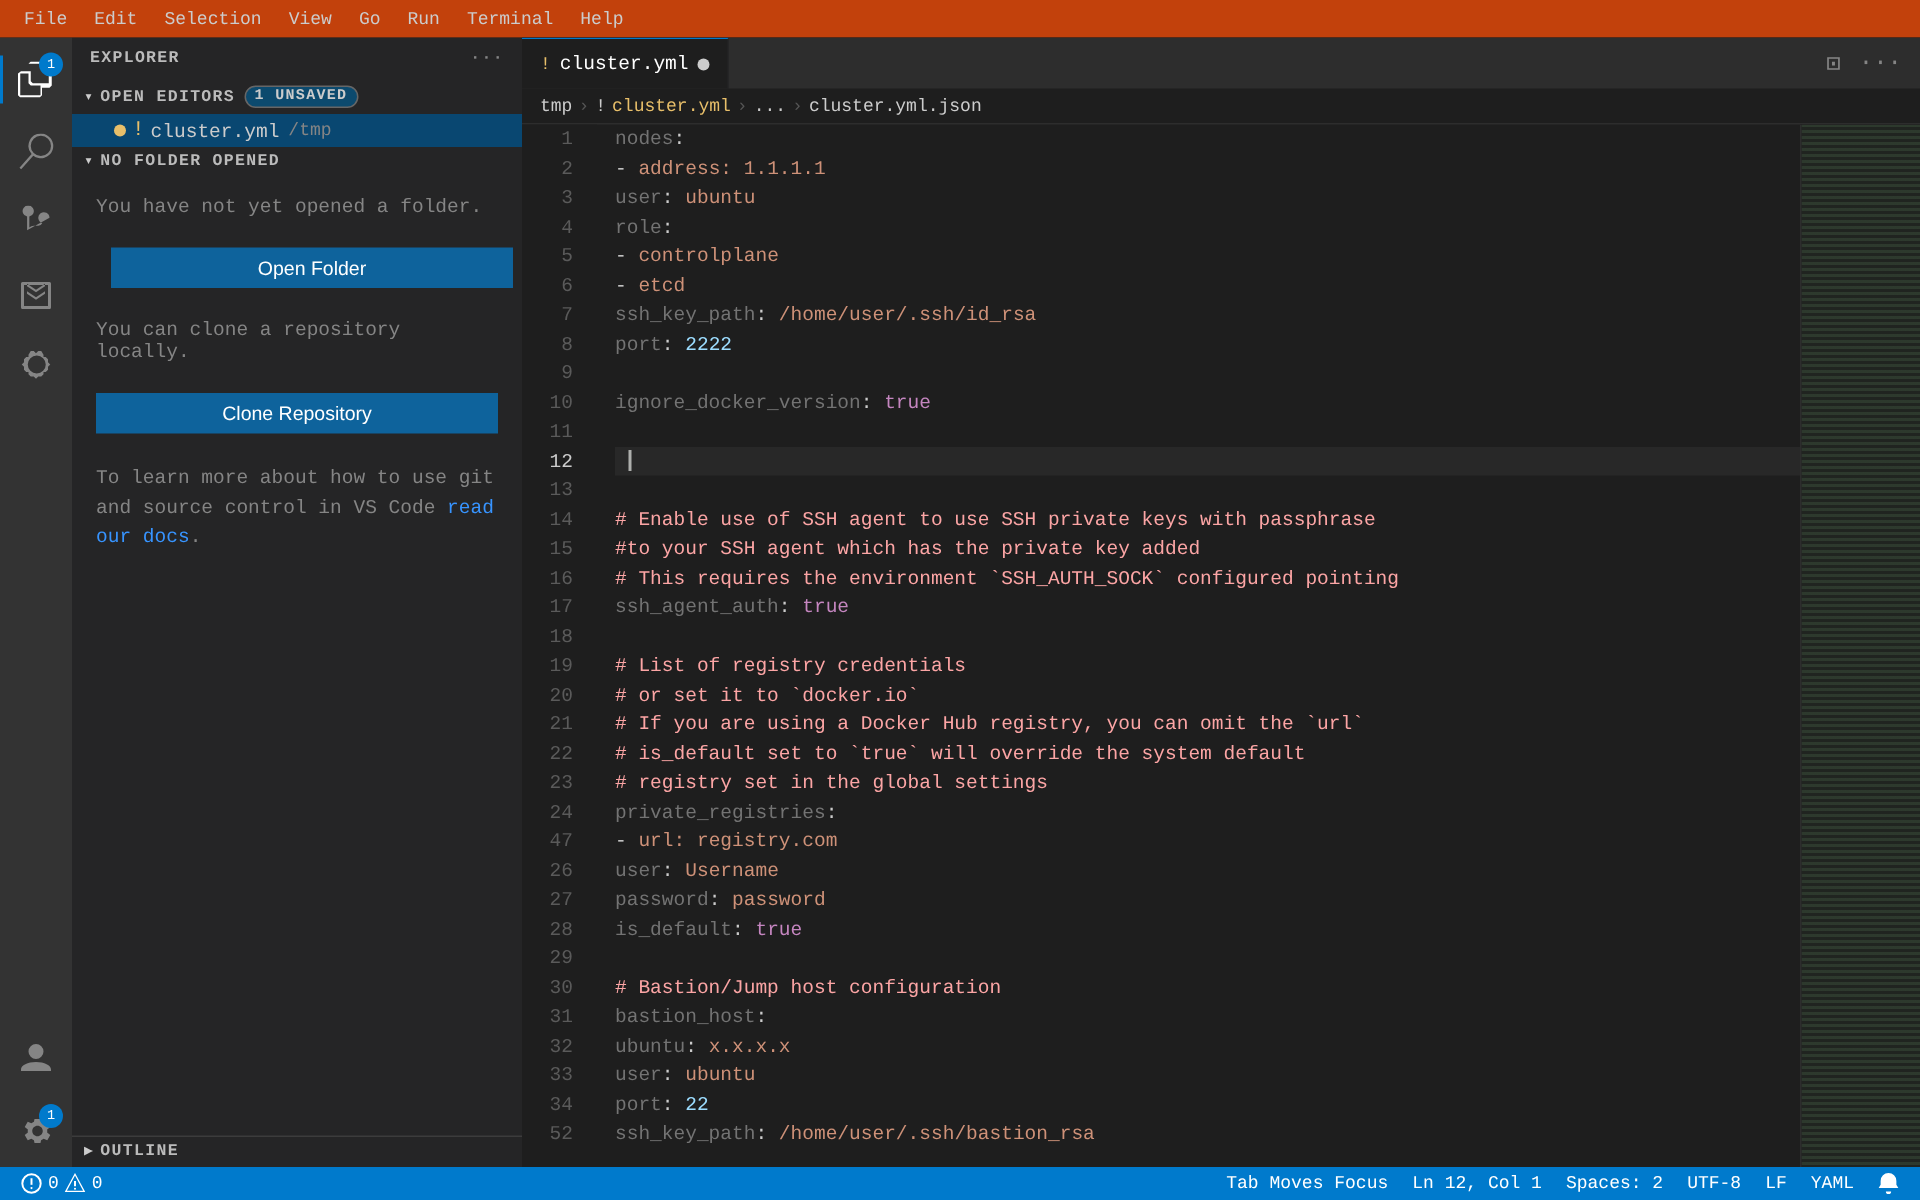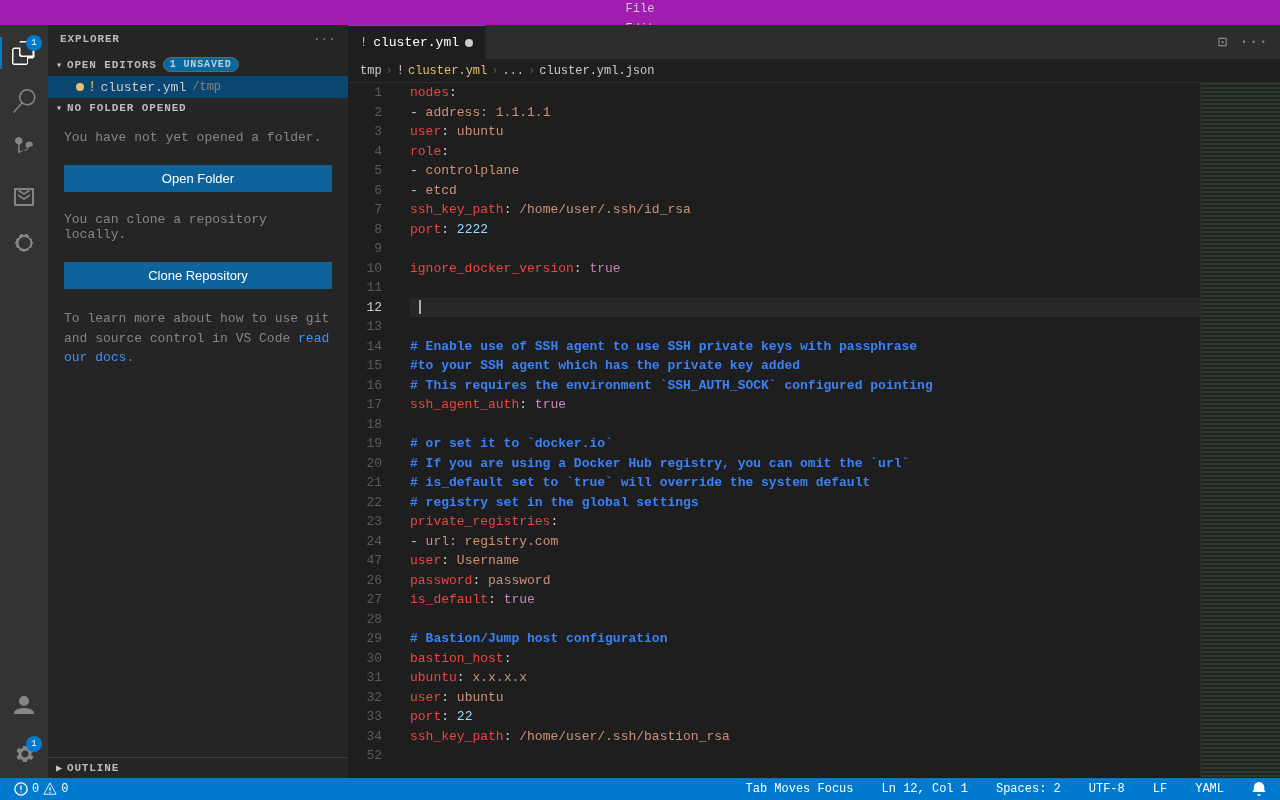--- a/index.html
+++ b/index.html
@@ -10,28 +10,27 @@
       font-size: 13px;
       width: 1280px;
       height: 800px;
       overflow: hidden;
       display: flex;
       flex-direction: column;
     }
 
     
     .menu-bar {
-      background: #a21caf;
+      background: #c2410c;
       display: flex;
       align-items: center;
       height: 25px;
       padding: 0 8px;
       gap: 2px;
       flex-shrink: 0;
-      flex-direction: column;
     }
     .menu-item {
       padding: 2px 8px;
       color: #cccccc;
       font-size: 12px;
       cursor: pointer;
       border-radius: 3px;
     }
 
     
@@ -136,21 +135,21 @@
     }
     .open-editors-badge {
       background: #3a3a3a;
       color: #cccccc;
       font-size: 10px;
       padding: 1px 6px;
       border-radius: 10px;
       margin-left: 6px;
     }
     .open-editors-badge.unsaved {
-      background: #0369a1;
+      background: #0c4a6e;
       border: 1px solid #666;
     }
     .file-item {
       display: flex;
       align-items: center;
       padding: 3px 8px 3px 28px;
       font-size: 13px;
       color: #cccccc;
       background: #094771;
     }
@@ -170,21 +169,21 @@
     .file-name { color: #cccccc; }
     .file-path { color: #858585; margin-left: 6px; font-size: 12px; }
 
     .no-folder-section {
       padding: 12px 16px;
       color: #858585;
       font-size: 13px;
     }
     .open-folder-btn {
       display: block;
-      margin: 8px 16px;
+      margin: 8px 26px;
       background: #0e639c;
       color: #ffffff;
       text-align: center;
       padding: 6px 12px;
       font-size: 13px;
       cursor: pointer;
       border: none;
       width: calc(100% - 32px);
     }
     .clone-repo-btn {
@@ -321,23 +320,23 @@
       height: 19.5px;
       display: flex;
       align-items: center;
       justify-content: flex-end;
       padding-right: 8px;
       color: #5a5a5a;
     }
     .line-number-row.current { color: #cccccc; } 
     .s { color: #ce9178; } 
     .n { color: #9cdcfe; } 
-    .c { color: #3b82f6; font-weight: bold; } 
+    .c { color: #fca5a5; } 
     .b { color: #c586c0; } 
-    .y { color: #ef4444; } 
+    .y { color: #737373; } 
     .v { color: #ce9178; } 
     .dash { color: #cccccc; }
 
     
     .minimap {
       width: 80px;
       background: #1e1e1e;
       border-left: 1px solid #2d2d2d;
       flex-shrink: 0;
       overflow: hidden;
@@ -350,21 +349,21 @@
       background: #007acc;
       display: flex;
       align-items: center;
       padding: 0 8px;
       font-size: 12px;
       color: #ffffff;
       flex-shrink: 0;
       gap: 0;
     }
     .status-left { display: flex; align-items: center; gap: 8px; }
-    .status-right { margin-left: auto; display: flex; align-items: flex-start; gap: 16px; }
+    .status-right { margin-left: auto; display: flex; align-items: flex-start; gap: 4px; }
     .status-item {
       display: flex;
       align-items: center;
       gap: 4px;
       padding: 0 6px;
       cursor: pointer;
       white-space: nowrap;
     }
     .status-errors { display: flex; align-items: center; gap: 4px; }
 
@@ -561,20 +560,21 @@
           <div class="code-line">&nbsp;</div>
           <div class="code-line"><span class="y">ignore_docker_version</span>: <span class="b">true</span></div>
           <div class="code-line">&nbsp;</div>
           <div class="code-line current-line">&nbsp;<span class="cursor"></span></div>
           <div class="code-line">&nbsp;</div>
           <div class="code-line"><span class="c"># Enable use of SSH agent to use SSH private keys with passphrase</span></div>
           <div class="code-line"><span class="c">#to your SSH agent which has the private key added</span></div>
           <div class="code-line"><span class="c"># This requires the environment `SSH_AUTH_SOCK` configured pointing</span></div>
           <div class="code-line"><span class="y">ssh_agent_auth</span>: <span class="b">true</span></div>
           <div class="code-line">&nbsp;</div>
+          <div class="code-line"><span class="c"># List of registry credentials</span></div>
           <div class="code-line"><span class="c"># or set it to `docker.io`</span></div>
           <div class="code-line"><span class="c"># If you are using a Docker Hub registry, you can omit the `url`</span></div>
           <div class="code-line"><span class="c"># is_default set to `true` will override the system default</span></div>
           <div class="code-line"><span class="c"># registry set in the global settings</span></div>
           <div class="code-line"><span class="y">private_registries</span>:</div>
           <div class="code-line">      <span class="dash">- </span><span class="v">url: registry.com</span></div>
           <div class="code-line">        <span class="y">user</span>: <span class="v">Username</span></div>
           <div class="code-line">        <span class="y">password</span>: <span class="v">password</span></div>
           <div class="code-line">        <span class="y">is_default</span>: <span class="b">true</span></div>
           <div class="code-line">&nbsp;</div>

